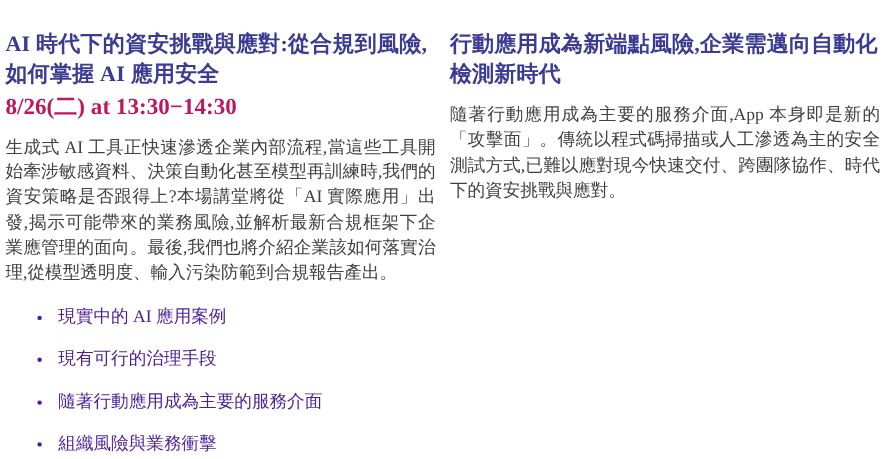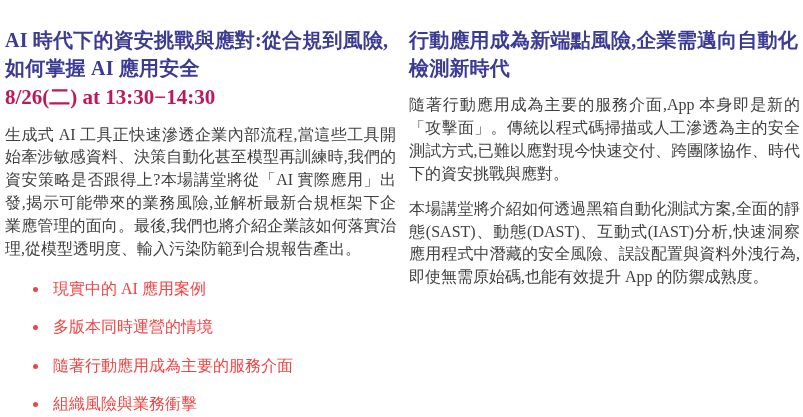--- a/index.html
+++ b/index.html
@@ -43,45 +43,44 @@
     margin: 12px 0 0 0;
     color: #404040;
     font-size: 16px;
     line-height: 1.43;
     text-align: justify;
   }
   .session-bullets {
     margin: 17px 0 0 0;
     padding: 0 0 0 44px;
     list-style: disc;
-    color: #ef4444;
+    color: #4c1d95;
   }
   .session-bullets li {
     font-size: 16px;
     line-height: 1.4;
     margin: 0 0 16px 0;
     padding-left: 4px;
   }
 </style>
 </head>
 <body>
 
 <div class="page">
 
   <section class="session-column">
     <h2 class="session-title">AI 時代下的資安挑戰與應對:從合規到風險,如何掌握 AI 應用安全</h2>
     <div class="session-datetime">8/26(二) at 13:30−14:30</div>
     <p class="session-paragraph">生成式 AI 工具正快速滲透企業內部流程,當這些工具開始牽涉敏感資料、決策自動化甚至模型再訓練時,我們的資安策略是否跟得上?本場講堂將從「AI 實際應用」出發,揭示可能帶來的業務風險,並解析最新合規框架下企業應管理的面向。最後,我們也將介紹企業該如何落實治理,從模型透明度、輸入污染防範到合規報告產出。</p>
     <ul class="session-bullets">
       <li>現實中的 AI 應用案例</li>
-      <li>多版本同時運營的情境</li>
+      <li>現有可行的治理手段</li>
       <li>隨著行動應用成為主要的服務介面</li>
       <li>組織風險與業務衝擊</li>
     </ul>
   </section>
 
   <section class="session-column">
     <h2 class="session-title">行動應用成為新端點風險,企業需邁向自動化檢測新時代</h2>
     <p class="session-paragraph">隨著行動應用成為主要的服務介面,App 本身即是新的「攻擊面」。傳統以程式碼掃描或人工滲透為主的安全測試方式,已難以應對現今快速交付、跨團隊協作、時代下的資安挑戰與應對。</p>
-    <p class="session-paragraph">本場講堂將介紹如何透過黑箱自動化測試方案,全面的靜態(SAST)、動態(DAST)、互動式(IAST)分析,快速洞察應用程式中潛藏的安全風險、誤設配置與資料外洩行為,即使無需原始碼,也能有效提升 App 的防禦成熟度。</p>
   </section>
 
 </div>
 
 </body></html>

